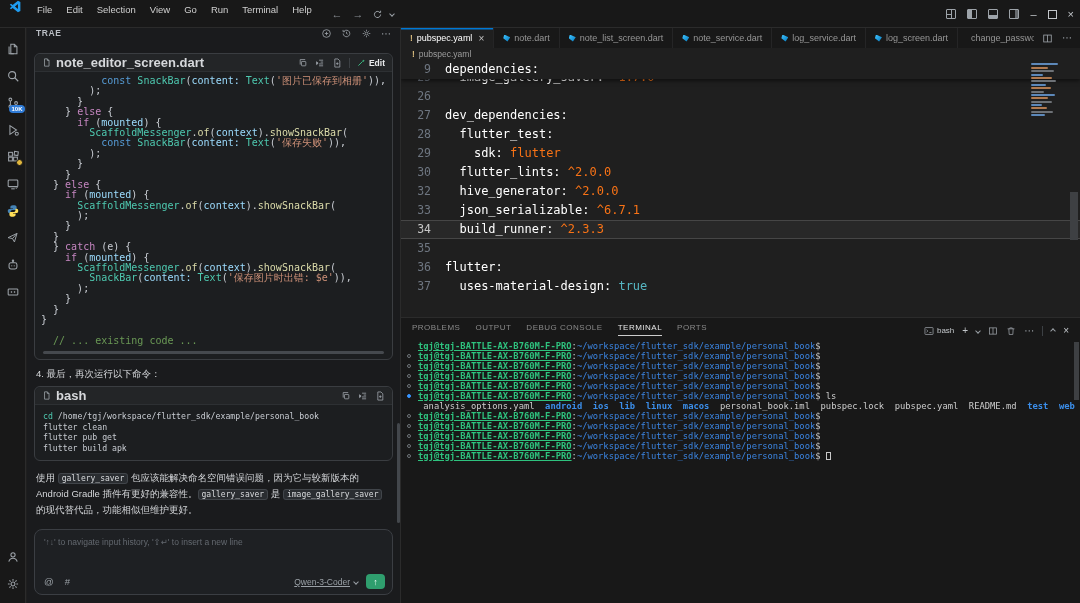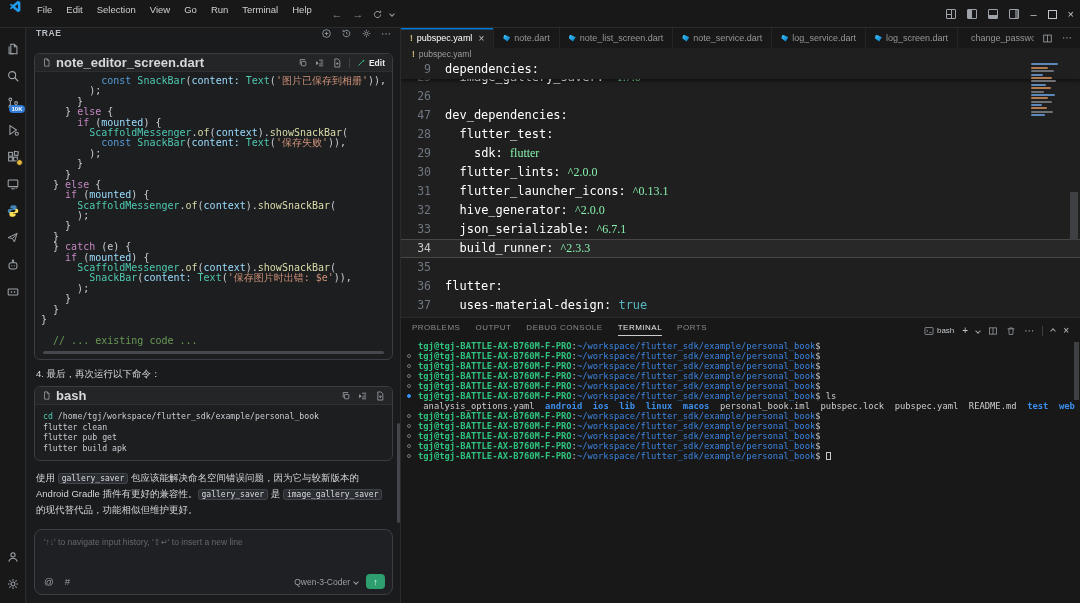--- a/index.html
+++ b/index.html
@@ -62,21 +62,21 @@
   .bash-code .cline { height:10.5px; line-height:10.5px; }
   .answer { margin:9px 2px 0; font-size:9.5px; line-height:15px; color:#d3d5d8; }
   .inline-code { font-family:"DejaVu Sans Mono", monospace; font-size:8px; background:#2a2d31;
     border:1px solid #41454a; border-radius:3px; padding:0 3px; color:#d8dadd; }
   .sb-scroll { position:absolute; right:0; top:372px; width:3px; height:100px; background:#43474c; border-radius:2px; }
   .input-wrap { margin:6px 7px 8px; border:1px solid #3b3e43; border-radius:8px; background:#1e2023;
     height:66px; position:relative; padding:7px 9px; flex:none; }
   .hint { font-size:8.5px; color:#63686f; }
   .input-bottom { position:absolute; left:9px; right:7px; bottom:5px; display:flex; align-items:center; }
   .tok-btn { font-size:9.5px; color:#9aa0a6; margin-right:11px; }
-  .model { margin-left:auto; display:flex; align-items:center; gap:4px; font-size:8.5px; color:#9aa0a6; }
+  .model { margin-left:auto; display:flex; align-items:center; gap:4px; font-size:8.5px; color:#9aa0a6;text-decoration:underline; }
   .send { width:19px; height:15px; background:#2f9e6e; border-radius:4px; display:flex; align-items:center;
     justify-content:center; color:#eafff4; font-size:9px; font-weight:bold; margin-left:8px; }
 
   
   .editor { position:absolute; left:400px; top:28px; width:680px; height:289px; background:#1f1f1f; border-left:1px solid #2b2b2b; }
   .tabsbar { height:20px; background:#181818; display:flex; position:relative; overflow:hidden; }
   .tab { display:flex; align-items:center; gap:4px; padding:0 9px; font-size:9px; color:#969696;
     background:#181818; border-right:1px solid #252526; white-space:nowrap; flex:none; }
   .tab.active { background:#1f1f1f; color:#ffffff; box-shadow:inset 0 1.5px 0 #0078d4; }
   .tab:last-child { max-width:118px; overflow:hidden; }
@@ -104,31 +104,31 @@
   .ptabs { height:18px; display:flex; align-items:flex-end; gap:15px; padding:0 11px; }
   .ptab { font-size:8px; letter-spacing:.5px; color:#8a8a8a; height:18px; display:flex; align-items:center; }
   .ptab.active { color:#e6e6e6; box-shadow:inset 0 -1px 0 #cccccc; }
   .pactions { margin-left:auto; display:flex; align-items:center; gap:8px; }
   .shell-chip { display:flex; align-items:center; gap:3px; font-size:8px; color:#c2c6ca; }
   .plus-glyph { font-size:10px; color:#c2c6ca; }
   .term { position:relative; padding-top:5px; font-family:"DejaVu Sans Mono", monospace; font-size:8.8px; }
   .tline { height:10px; line-height:10px; padding-left:17px; position:relative; white-space:pre; color:#cccccc; }
   .deco { position:absolute; left:6px; top:2.5px; width:4px; height:4px; border-radius:50%; border:1px solid #70767a; }
   .deco.filled { background:#3794ff; border-color:#3794ff; }
-  .tk-user { color:#2ec27e; font-weight:bold; }
+  .tk-user { color:#2ec27e; font-weight:bold;text-decoration:underline; }
   .tk-path { color:#3b84e0; font-weight:normal; }
   .tk-dir  { color:#3b8eea; font-weight:bold; }
   .tk-file { color:#cccccc; }
   .cursor { display:inline-block; width:5px; height:8px; border:1px solid #c8c8c8; margin-left:5px; vertical-align:-1px; }
   .pscroll { position:absolute; right:1px; top:24px; width:5px; height:58px; background:#3e4043; }
 
   
   .tk-k { color:#569cd6; } .tk-c { color:#4ec9b0; } .tk-p { color:#9cdcfe; }
   .tk-f { color:#dcdcaa; } .tk-s { color:#ce9178; } .tk-t { color:#c586c0; }
-  .tk-m { color:#6a9955; } .tk-y { color:#ffffff; } .tk-v { color:#86efac;font-family:Liberation Serif, serif; }
+  .tk-m { color:#6a9955; } .tk-y { color:#ffffff; } .tk-v { color:#f97316; }
   .tk-b { color:#56b6c2; }
 </style>
 </head>
 <body>
 
 <div class="titlebar">
   <svg class="logo" width="13" height="13" viewBox="0 0 16 16">
       <path fill="#1f9cf0" d="M11 1l3 1.5v11L11 15 4.5 9.8 2.5 11.5 1 10.3 3.4 8 1 5.7l1.5-1.2 2 1.7L11 1zm0 4L7.3 8 11 11V5z"></path>
     </svg>
   <div id="menus" style="display:flex;">
@@ -419,25 +419,24 @@
     <span class="more-glyph">⋯</span>
   </div>
   <div class="crumbs">
     <span class="yaml-ic">!</span>
     <span>pubspec.yaml</span>
   </div>
   <div class="code-wrap">
     <div id="editor-lines">
         <div class="eline"><span class="lnum">25</span><span class="lcode"><span>  </span><span class="tk-y">image_gallery_saver:</span><span> </span><span class="tk-v">^1.7.0</span></span></div>
         <div class="eline"><span class="lnum">26</span><span class="lcode"></span></div>
-        <div class="eline"><span class="lnum">47</span><span class="lcode"><span class="tk-y">dev_dependencies:</span></span></div>
+        <div class="eline"><span class="lnum">27</span><span class="lcode"><span class="tk-y">dev_dependencies:</span></span></div>
         <div class="eline"><span class="lnum">28</span><span class="lcode"><span>  </span><span class="tk-y">flutter_test:</span></span></div>
         <div class="eline"><span class="lnum">29</span><span class="lcode"><span>    </span><span class="tk-y">sdk:</span><span> </span><span class="tk-v">flutter</span></span></div>
         <div class="eline"><span class="lnum">30</span><span class="lcode"><span>  </span><span class="tk-y">flutter_lints:</span><span> </span><span class="tk-v">^2.0.0</span></span></div>
-        <div class="eline"><span class="lnum">31</span><span class="lcode"><span>  </span><span class="tk-y">flutter_launcher_icons:</span><span> </span><span class="tk-v">^0.13.1</span></span></div>
         <div class="eline"><span class="lnum">32</span><span class="lcode"><span>  </span><span class="tk-y">hive_generator:</span><span> </span><span class="tk-v">^2.0.0</span></span></div>
         <div class="eline"><span class="lnum">33</span><span class="lcode"><span>  </span><span class="tk-y">json_serializable:</span><span> </span><span class="tk-v">^6.7.1</span></span></div>
         <div class="eline current"><span class="lnum">34</span><span class="lcode"><span>  </span><span class="tk-y">build_runner:</span><span> </span><span class="tk-v">^2.3.3</span></span></div>
         <div class="eline"><span class="lnum">35</span><span class="lcode"></span></div>
         <div class="eline"><span class="lnum">36</span><span class="lcode"><span class="tk-y">flutter:</span></span></div>
         <div class="eline"><span class="lnum">37</span><span class="lcode"><span>  </span><span class="tk-y">uses-material-design:</span><span> </span><span class="tk-b">true</span></span></div>
       </div>
     <div class="sticky eline">
       <span class="lnum">9</span>
       <span class="tk-y">dependencies:</span>

